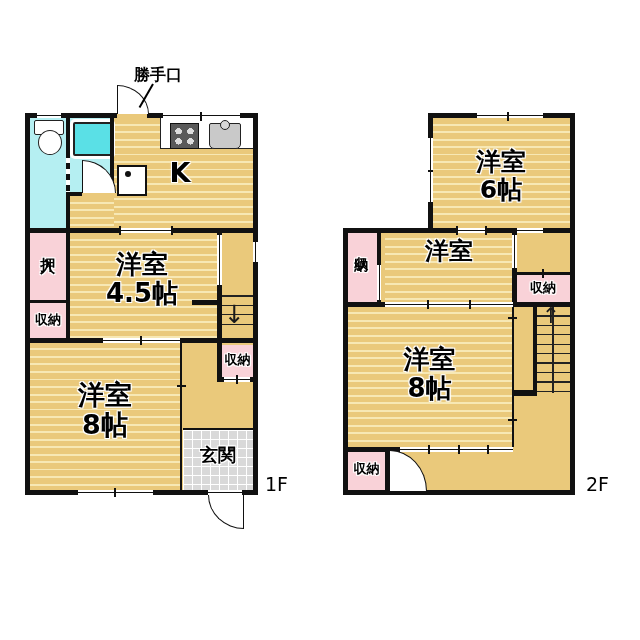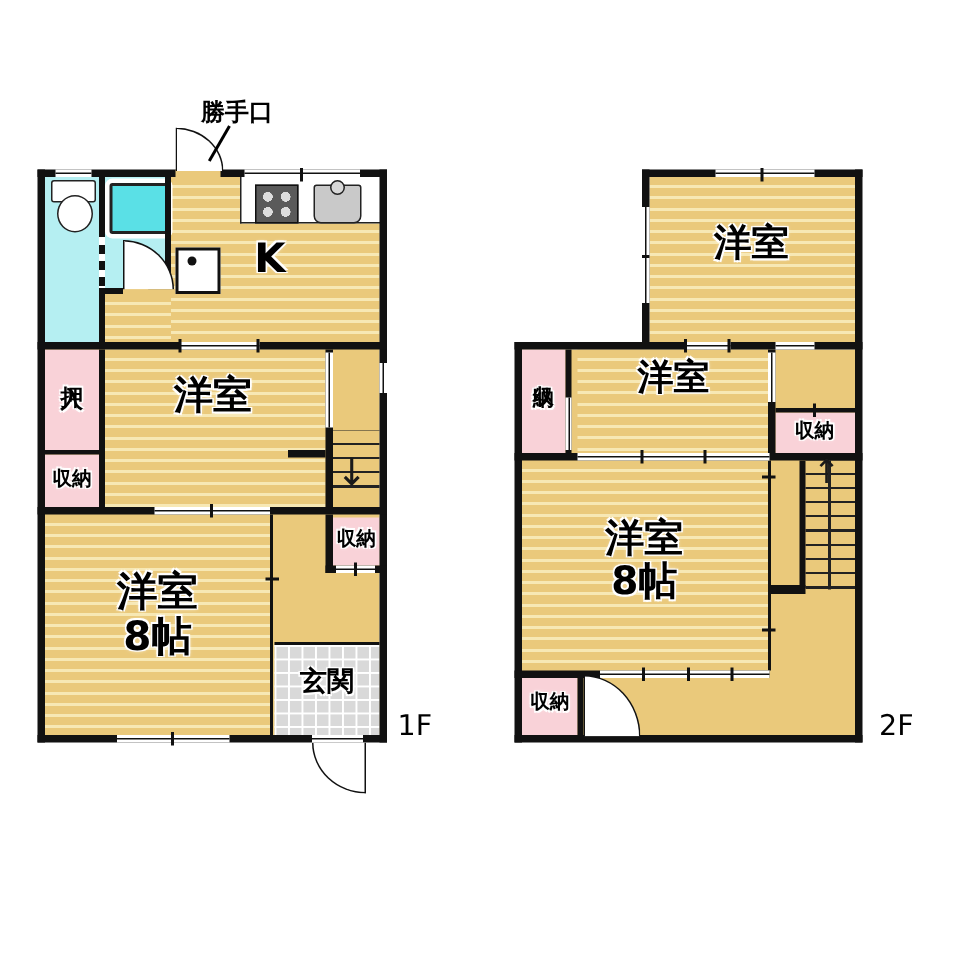--- a/index.html
+++ b/index.html
@@ -125,20 +125,21 @@
   <div class="r door-tr" style="left:82px;top:160px;width:32px;height:32px;"></div>
   <div class="r door-bl" style="left:208px;top:495px;width:34px;height:33px;"></div>
   <div class="r pointer" style="left:152px;top:84px;width:2px;height:27px;transform:rotate(30deg);"></div>
 
   <div class="lbl" style="left:134px;top:66px;font-size:16px;">勝手口</div>
   <div class="lbl" style="left:140px;top:158px;width:80px;font-size:27px;">
     <div>K</div>
   </div>
   <div class="lbl" style="left:72px;top:250px;width:140px;font-size:26px;">
     <div>洋室</div>
+    <div>4.5帖</div>
   </div>
   <div class="lbl" style="left:40px;top:380px;width:130px;font-size:27px;">
     <div>洋室</div>
     <div>8帖</div>
   </div>
   <div class="lbl vert" style="left:39px;top:245px;font-size:15px;">押入</div>
   <div class="lbl" style="left:31px;top:313px;width:34px;font-size:13px;">収納</div>
   <div class="lbl" style="left:222px;top:353px;width:31px;font-size:13px;">収納</div>
   <div class="lbl" style="left:194px;top:445px;width:48px;font-size:18px;">玄関</div>
   <div class="arrow" style="left:224px;top:300px;width:20px;text-align:center;font-size:25px;">↓</div>
@@ -189,20 +190,21 @@
   <div class="tk-v" style="left:458px;top:445px;"></div>
   <div class="tk-v" style="left:487px;top:445px;"></div>
   <div class="tk-h" style="left:508px;top:317px;"></div>
   <div class="tk-h" style="left:508px;top:419px;"></div>
   <div class="tk-v" style="left:542px;top:269px;"></div>
 
   <div class="r door-tr" style="left:389px;top:450px;width:36px;height:40px;"></div>
 
   <div class="lbl" style="left:455px;top:148px;width:92px;font-size:25px;">
     <div>洋室</div>
+    <div>6帖</div>
   </div>
   <div class="lbl" style="left:399px;top:238px;width:100px;font-size:24px;">
     <div>洋室</div>
   </div>
   <div class="lbl" style="left:382px;top:345px;width:95px;font-size:26px;">
     <div>洋室</div>
     <div>8帖</div>
   </div>
   <div class="lbl vert" style="left:353px;top:246px;font-size:14px;">収納</div>
   <div class="lbl" style="left:518px;top:281px;width:50px;font-size:13px;">収納</div>

